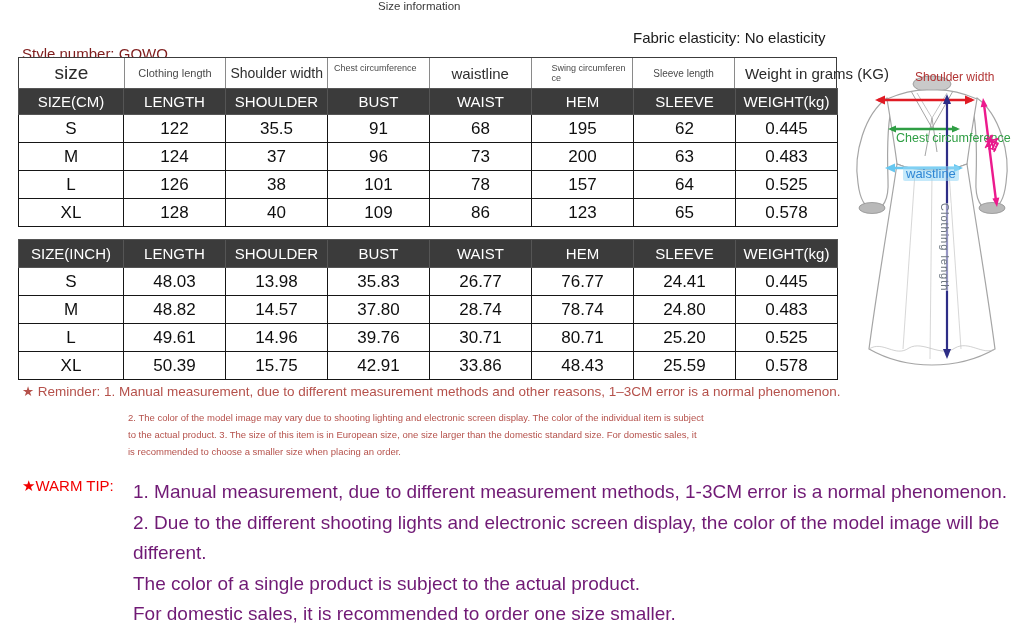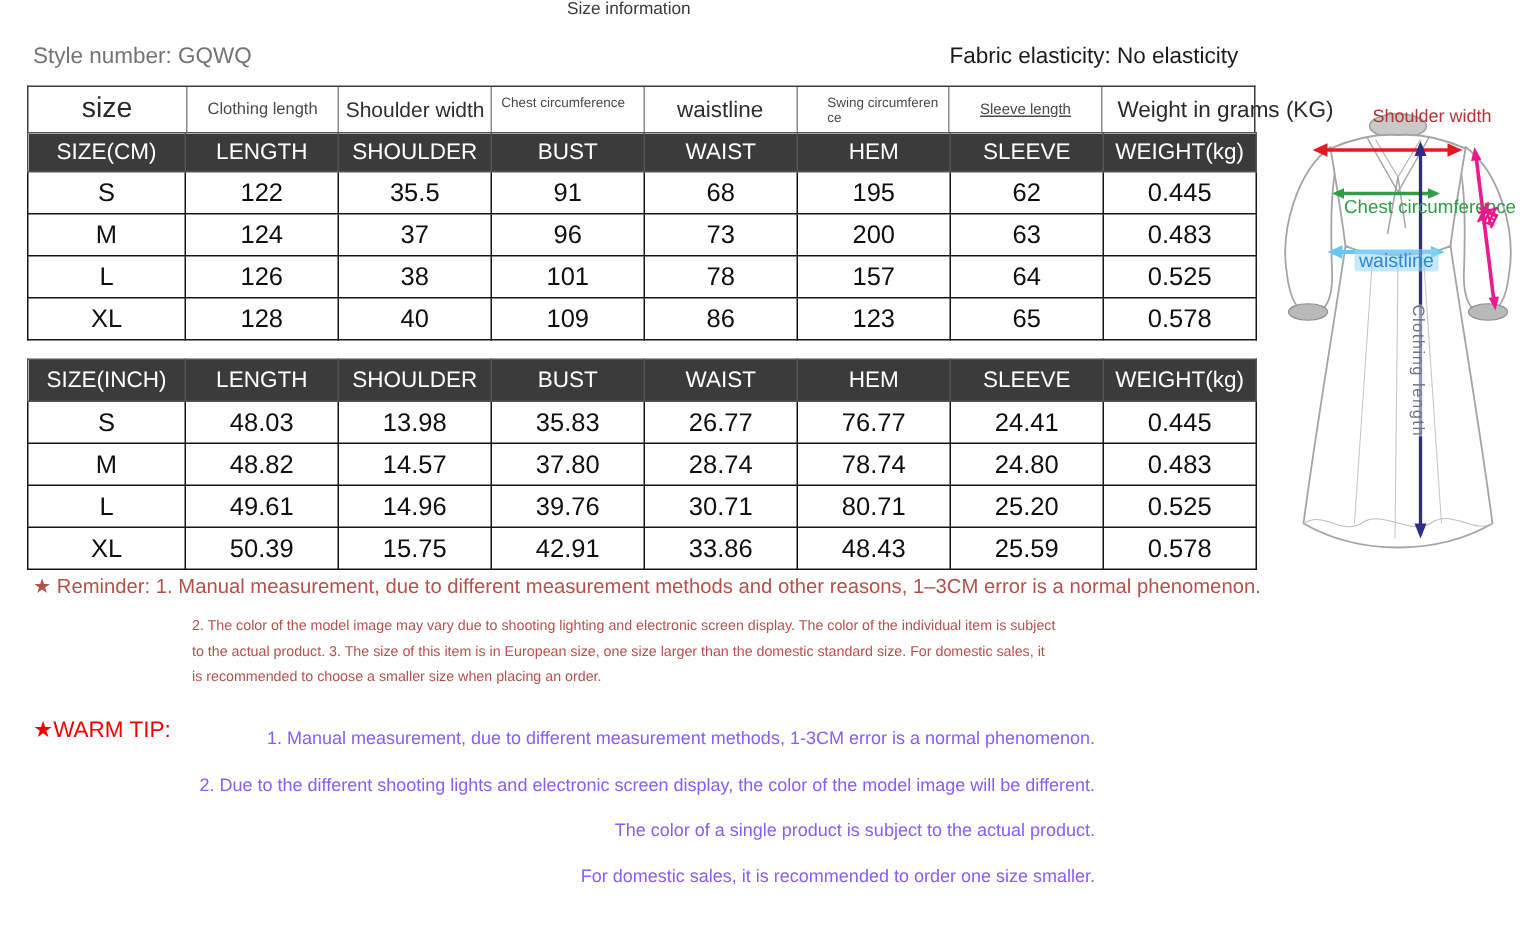--- a/index.html
+++ b/index.html
@@ -3,21 +3,21 @@
 <meta charset="utf-8">
 <style>
   html,body{margin:0;padding:0;}
   body{
     width:1022px;height:630px;position:relative;overflow:hidden;
     background:#ffffff;font-family:"Liberation Sans","DejaVu Sans",sans-serif;
     color:#111;
   }
   .abs{position:absolute;}
   .page-title{left:378px;top:0;font-size:11.5px;color:#3a3a3a;}
-  .style-number{left:22px;top:29px;font-size:15px;color:#737373;}
+  .style-number{left:22px;top:45px;font-size:15px;color:#7f1d1d;}
   .fabric{left:633px;top:29px;font-size:15px;color:#1b1b1b;}
 
   
   .measure-header{
     left:18px;top:57px;width:819px;height:31px;display:flex;
     border:1px solid #3c3c3c;border-bottom:none;box-sizing:border-box;
     background:#fff;
   }
   .mh-cell{
     box-sizing:border-box;display:flex;align-items:center;justify-content:center;
@@ -27,21 +27,21 @@
   .mh-size{width:105px;font-size:19px;color:#2a2a2a;}
   .mh-clen{width:102px;font-size:11px;color:#4a4a4a;}
   .mh-shw{width:102px;font-size:14px;color:#2f2f2f;}
   .mh-chest{width:102px;font-size:9px;color:#4a4a4a;justify-content:flex-start;
     padding-left:6px;align-items:flex-start;padding-top:5px;word-break:break-all;line-height:10px;}
   .mh-chest span{display:block;width:84px;}
   .mh-waist{width:102px;font-size:15px;color:#2f2f2f;}
   .mh-swing{width:102px;font-size:9px;color:#4a4a4a;justify-content:flex-start;
     padding-left:20px;align-items:flex-start;padding-top:5px;word-break:break-all;line-height:10px;}
   .mh-swing span{display:block;width:78px;}
-  .mh-slv{width:102px;font-size:10px;color:#4a4a4a;text-decoration:underline;}
+  .mh-slv{width:102px;font-size:10px;color:#4a4a4a;}
   .mh-wt{width:102px;font-size:15px;color:#2a2a2a;white-space:nowrap;justify-content:flex-start;padding-left:10px;}
 
   
   .tbl-wrap{left:18px;top:88px;width:819px;}
   table.size-table{border-collapse:collapse;table-layout:fixed;width:819px;}
   table.size-table td{
     border:1px solid #161616;text-align:center;vertical-align:middle;
     font-size:17px;color:#0f0f0f;height:27px;padding:0;overflow:hidden;
   }
   table.size-table tr.dark td{
@@ -50,21 +50,21 @@
   }
   .tbl-spacer{height:12px;}
   #inch-table tr.dark td{height:27px;}
 
   
   .reminder-line1{left:22px;top:383px;font-size:13.5px;color:#b5514b;}
   .reminder-small{left:128px;top:409px;font-size:9.5px;line-height:17px;color:#b5514b;}
 
   
   .warmtip-label{left:22px;top:477px;font-size:15px;color:#f10000;}
-  .warmtip-lines{left:133px;top:477px;font-size:12px;line-height:30.5px;color:#8b5cf6;text-align:right;}
+  .warmtip-lines{left:133px;top:477px;font-size:19px;line-height:30.5px;color:#701a75;}
 
   
   .lbl-shoulder{left:915px;top:70px;font-size:12px;color:#b23434;}
   .lbl-chest{left:896px;top:131px;font-size:12.5px;color:#2f9e44;}
   .lbl-waist{left:903px;top:166px;font-size:13px;color:#2e86d4;
     background:rgba(150,215,246,0.55);padding:0 3px;border-radius:2px;}
   .lbl-length{left:939px;top:203px;font-size:11px;color:#6d7680;
     writing-mode:vertical-rl;letter-spacing:1px;background:rgba(255,255,255,0.5);}
   .lbl-sleeve-cn{left:992px;top:126px;font-size:14px;color:#e8188a;
     writing-mode:vertical-rl;transform:rotate(26deg);font-weight:bold;}

